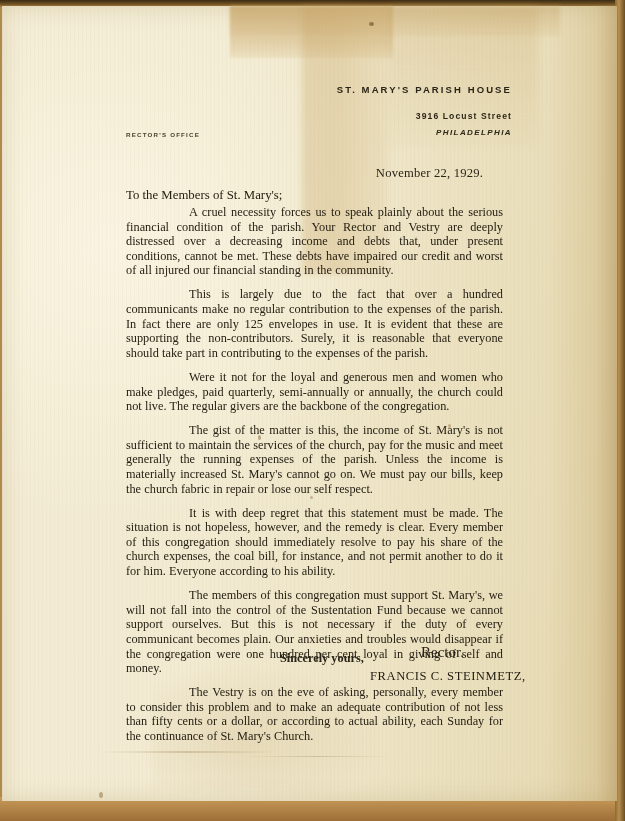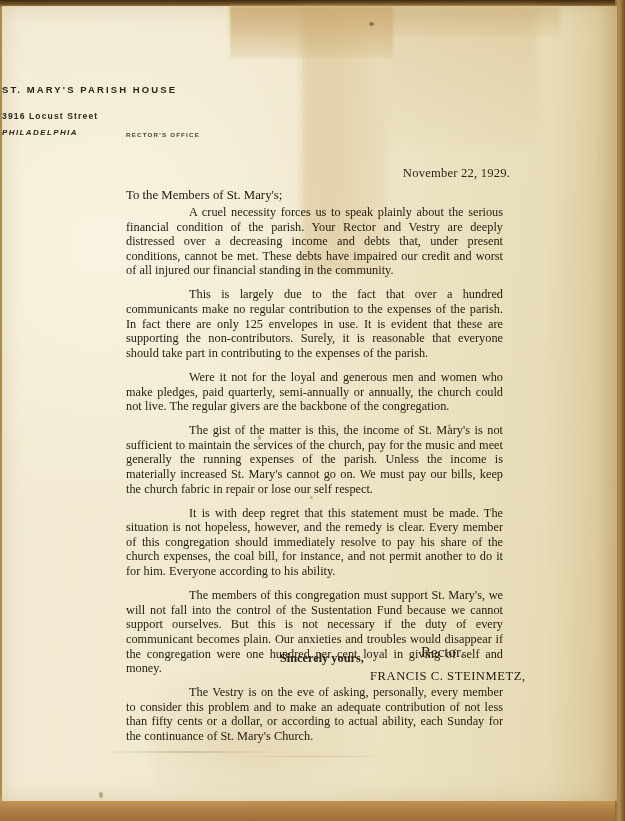--- a/index.html
+++ b/index.html
@@ -132,21 +132,21 @@
     inset: 0;
     color: #241f16;
   }
 
   
   .letterhead {
     position: absolute;
     left: 0;
     top: 78px;
     width: 510px;
-    text-align: left;
+    text-align: right;
   }
   .lh-line1 {
     font-family: "Liberation Sans", sans-serif;
     font-weight: bold;
     font-size: 9.5px;
     letter-spacing: 2.1px;
     color: #2a2418;
   }
   .lh-line2 {
     font-family: "Liberation Sans", sans-serif;
@@ -172,21 +172,21 @@
     top: 125px;
     font-family: "Liberation Sans", sans-serif;
     font-weight: bold;
     font-size: 6.2px;
     letter-spacing: 1.2px;
     color: #4a422f;
   }
 
   .date {
     position: absolute;
-    right: 107px;
+    right: 134px;
     top: 160px;
     font-size: 12.6px;
     letter-spacing: 0.2px;
     color: #2b2418;
   }
 
   .salutation {
     position: absolute;
     left: 124px;
     top: 182px;

